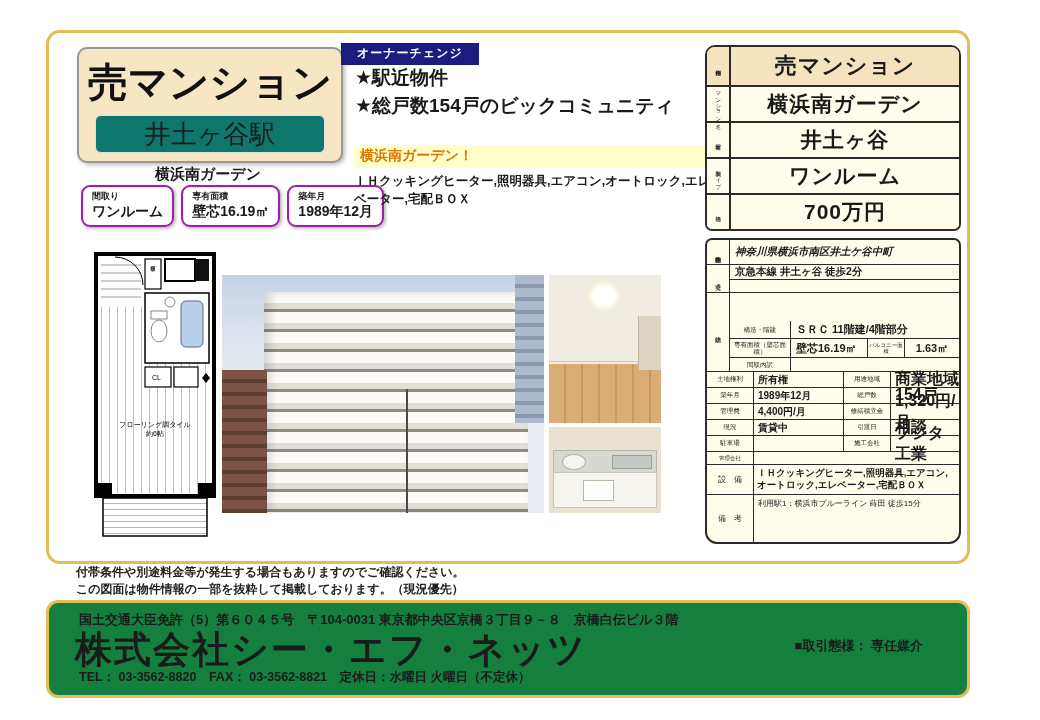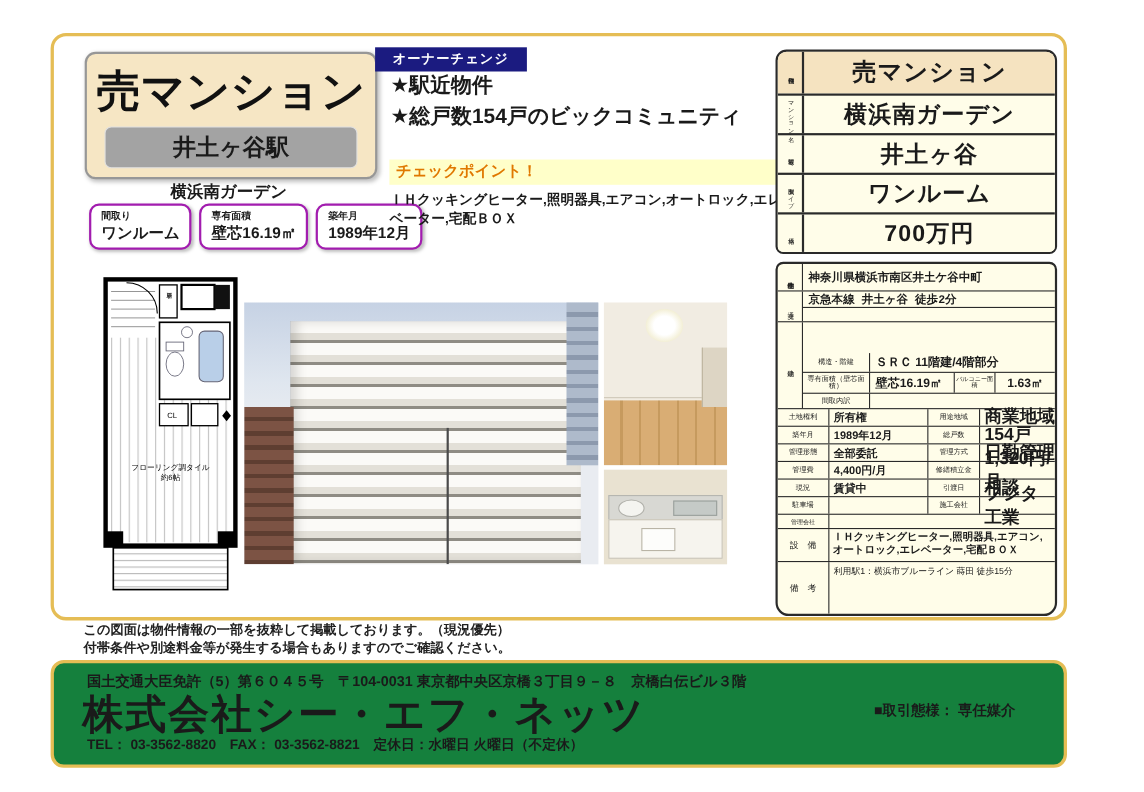--- a/index.html
+++ b/index.html
@@ -11,23 +11,23 @@
               border:3px solid #e5bd55; border-radius:14px; background:#fff; }
   .footer-box { position:absolute; left:46px; top:600px; width:918px; height:92px;
               border:3px solid #e5bd55; border-radius:12px; background:#15803d; }
 
   
   .title-box { position:absolute; left:28px; top:14px; width:262px; height:112px;
                background:#f6e6c4; border:2px solid #979797; border-radius:10px;
                box-shadow:2px 2px 4px rgba(0,0,0,.25); }
   .title-text { height:66px; display:flex; align-items:center; justify-content:center;
                 font-size:40px; font-weight:bold; color:#111; }
-  .station-box { margin:0 auto; width:228px; height:36px; background:#a3a3a3; border-radius:6px;
+  .station-box { margin:0 auto; width:228px; height:36px; background:#0f766e; border-radius:6px;
                  border:1px solid #e0e0e0; display:flex; align-items:center; justify-content:center;
-                 font-size:21px; font-weight:bold; }
+                 font-size:26px; font-weight:normal; }
   .building-name { position:absolute; left:28px; top:132px; width:262px; text-align:center;
                    font-size:15px; font-weight:bold; }
   .badges { position:absolute; left:32px; top:152px; display:flex; gap:7px; }
   .badge { background:#fff; border:2px solid #a21caf; border-radius:9px; padding:3px 9px 4px;
            box-shadow:1.5px 1.5px 3px rgba(0,0,0,.25); }
   .badge-label { font-size:9px; font-weight:bold; }
   .badge-value { font-size:14px; font-weight:bold; white-space:nowrap; }
 
   .owner-badge { position:absolute; left:292px; top:10px; background:#1b1b80; color:#ffffff;
                  font-size:12px; font-weight:bold; padding:2px 16px 3px; letter-spacing:1px; }
@@ -86,25 +86,25 @@
             font-weight:bold; letter-spacing:1px; white-space:nowrap; }
   .st-row.head .st-val { font-size:22px; }
 
   .spec-detail { margin-top:7px; border:2.5px solid #2a2a2a; border-radius:7px 7px 12px 12px;
                  overflow:hidden; background:#fffde9; }
   .sd-row { display:flex; border-top:1.5px solid #2a2a2a; box-sizing:border-box; }
   .sd-row:first-child { border-top:none; }
   .lblv { width:22px; border-right:1.5px solid #2a2a2a; display:flex; align-items:center;
           justify-content:center; writing-mode:vertical-rl; font-size:6px; line-height:1; }
   .row-addr { height:24px; }
-  .val-addr { flex:1; display:flex; align-items:center; padding-left:5px; font-size:10.5px; font-weight:bold; }
+  .val-addr { flex:1; display:flex; align-items:center; padding-left:5px; font-size:10.5px; font-weight:bold;font-style:italic; }
   .row-access { height:28px; }
   .access-col { flex:1; display:flex; flex-direction:column; }
   .access-line1 { height:14px; border-bottom:1px solid #2a2a2a; display:flex; align-items:center;
-                  padding-left:5px; font-size:10.5px; font-weight:bold;font-family:Liberation Mono, monospace; }
+                  padding-left:5px; font-size:10.5px; font-weight:bold; }
   .access-line2 { flex:1; }
   .bldg-inner { flex:1; display:flex; flex-direction:column; }
   .bi-row { display:flex; border-top:1.5px solid #2a2a2a; box-sizing:border-box; }
   .bi-row:first-child { border-top:none;margin-top:28px; }
   .bi-r1 { height:17px; } .bi-r2 { height:19px; } .bi-r3 { height:14px; }
   .bi-lbl { width:60px; border-right:1.5px solid #2a2a2a; display:flex; align-items:center;
             justify-content:center; text-align:center; font-size:6.5px; line-height:1.15; }
   .bi-val { flex:1; display:flex; align-items:center; padding-left:5px; font-size:11px; font-weight:bold; }
   .bi-blbl { width:36px; border-left:1.5px solid #2a2a2a; display:flex; align-items:center;
              justify-content:center; text-align:center; font-size:5.5px; line-height:1.15; }
@@ -163,21 +163,21 @@
       </div>
       <div class="badge">
         <div class="badge-label">築年月</div>
         <div class="badge-value">1989年12月</div>
       </div>
     </div>
 
     <div class="owner-badge">オーナーチェンジ</div>
     <div class="catch catch1">★駅近物件</div>
     <div class="catch catch2">★総戸数154戸のビックコミュニティ</div>
-    <div class="checkpoint-bar">チェックポイント！</div>
+    <div class="checkpoint-bar">横浜南ガーデン！</div>
     <div class="equipment-text">ＩＨクッキングヒーター,照明器具,エアコン,オートロック,エレベーター,宅配ＢＯＸ</div>
 
     <div class="floorplan">
       <svg width="124" height="290" viewBox="0 0 124 290">
         <defs>
           <pattern id="vstripe" width="8" height="8" patternUnits="userSpaceOnUse">
             <rect width="8" height="8" fill="#ffffff"></rect>
             <line x1="0.5" y1="0" x2="0.5" y2="8" stroke="#c2c2c2" stroke-width="1"></line>
           </pattern>
           <pattern id="hstripe" width="8" height="6" patternUnits="userSpaceOnUse">
@@ -306,26 +306,20 @@
           <div class="p-l2">用途地域</div>
           <div class="p-v2">商業地域</div>
         </div>
         <div class="sd-row pair">
           <div class="p-l">築年月</div>
           <div class="p-v1">1989年12月</div>
           <div class="p-l2">総戸数</div>
           <div class="p-v2">154戸</div>
         </div>
         <div class="sd-row pair">
-          <div class="p-l">管理形態</div>
-          <div class="p-v1">全部委託</div>
-          <div class="p-l2">管理方式</div>
-          <div class="p-v2">日勤管理</div>
-        </div>
-        <div class="sd-row pair">
           <div class="p-l">管理費</div>
           <div class="p-v1">4,400円/月</div>
           <div class="p-l2">修繕積立金</div>
           <div class="p-v2">1,320円/月</div>
         </div>
         <div class="sd-row pair">
           <div class="p-l">現況</div>
           <div class="p-v1">賃貸中</div>
           <div class="p-l2">引渡日</div>
           <div class="p-v2">相談</div>
@@ -347,22 +341,22 @@
         </div>
         <div class="sd-row row-notes">
           <div class="e-lbl">備　考</div>
           <div class="n-val">利用駅1：横浜市ブルーライン 蒔田 徒歩15分</div>
         </div>
       </div>
     </div>
   </div>
 
   <div class="disclaimer">
+    <div>付帯条件や別途料金等が発生する場合もありますのでご確認ください。</div>
     <div>この図面は物件情報の一部を抜粋して掲載しております。（現況優先）</div>
-    <div>付帯条件や別途料金等が発生する場合もありますのでご確認ください。</div>
   </div>
 
   <div class="footer-box">
     <div class="f-license">国土交通大臣免許（5）第６０４５号　〒104-0031 東京都中央区京橋３丁目９－８　京橋白伝ビル３階</div>
     <div class="f-company">株式会社シー・エフ・ネッツ</div>
     <div class="f-contact">TEL： 03-3562-8820　FAX： 03-3562-8821　定休日：水曜日 火曜日（不定休）</div>
     <div class="f-trans">■取引態様： 専任媒介</div>
   </div>
 
 </div>

